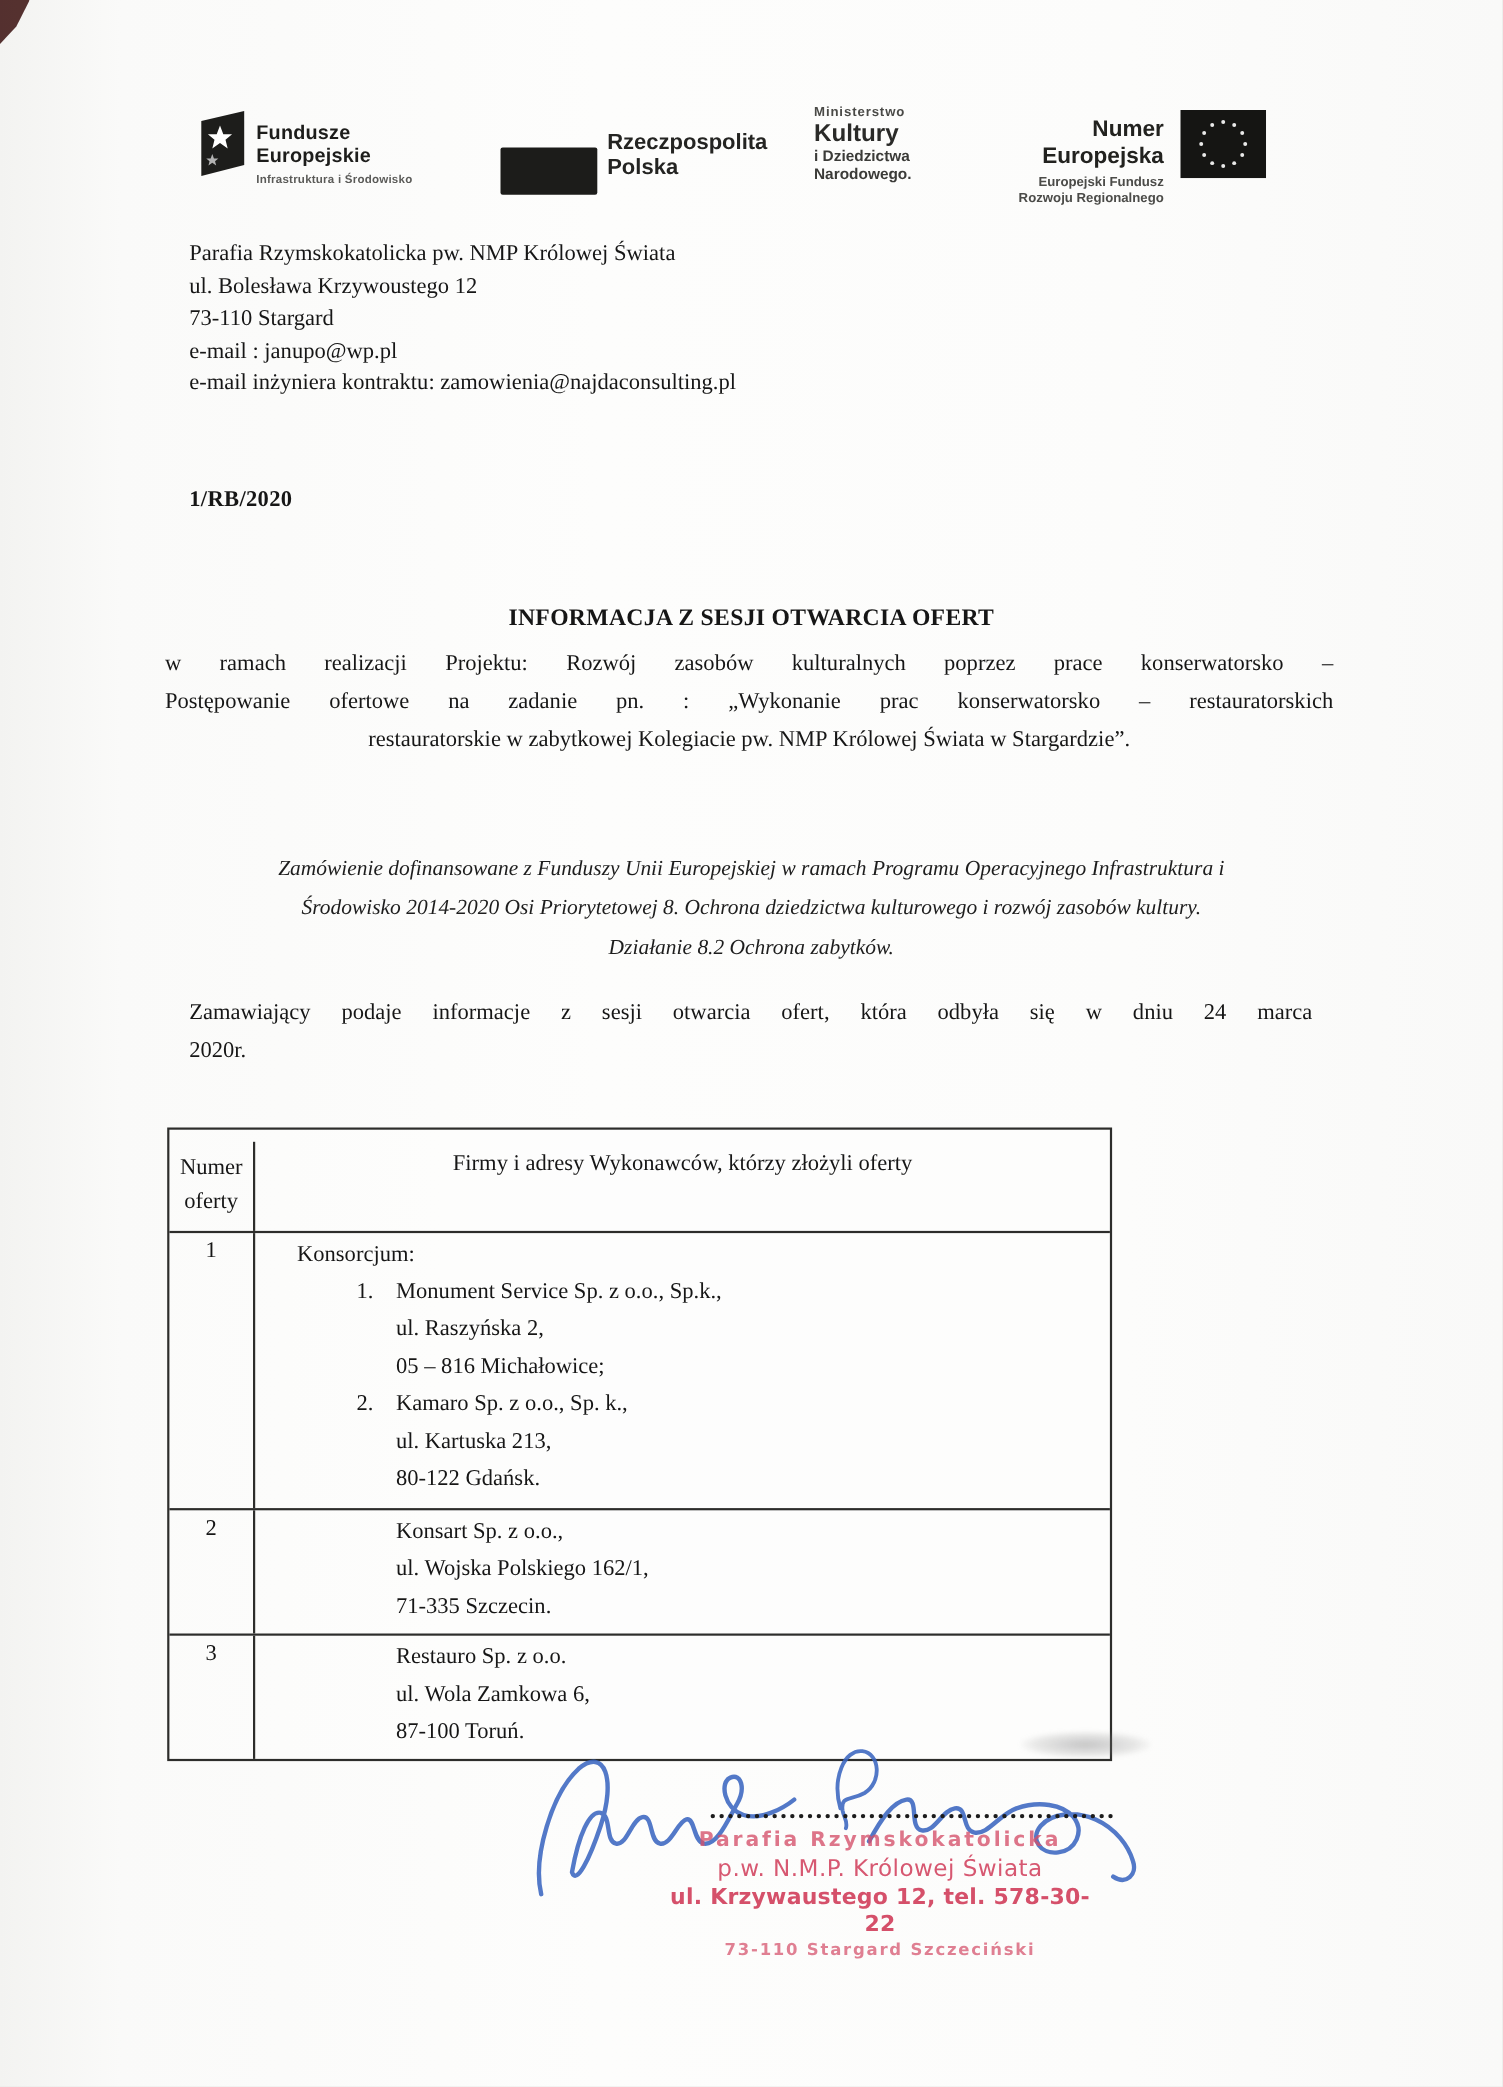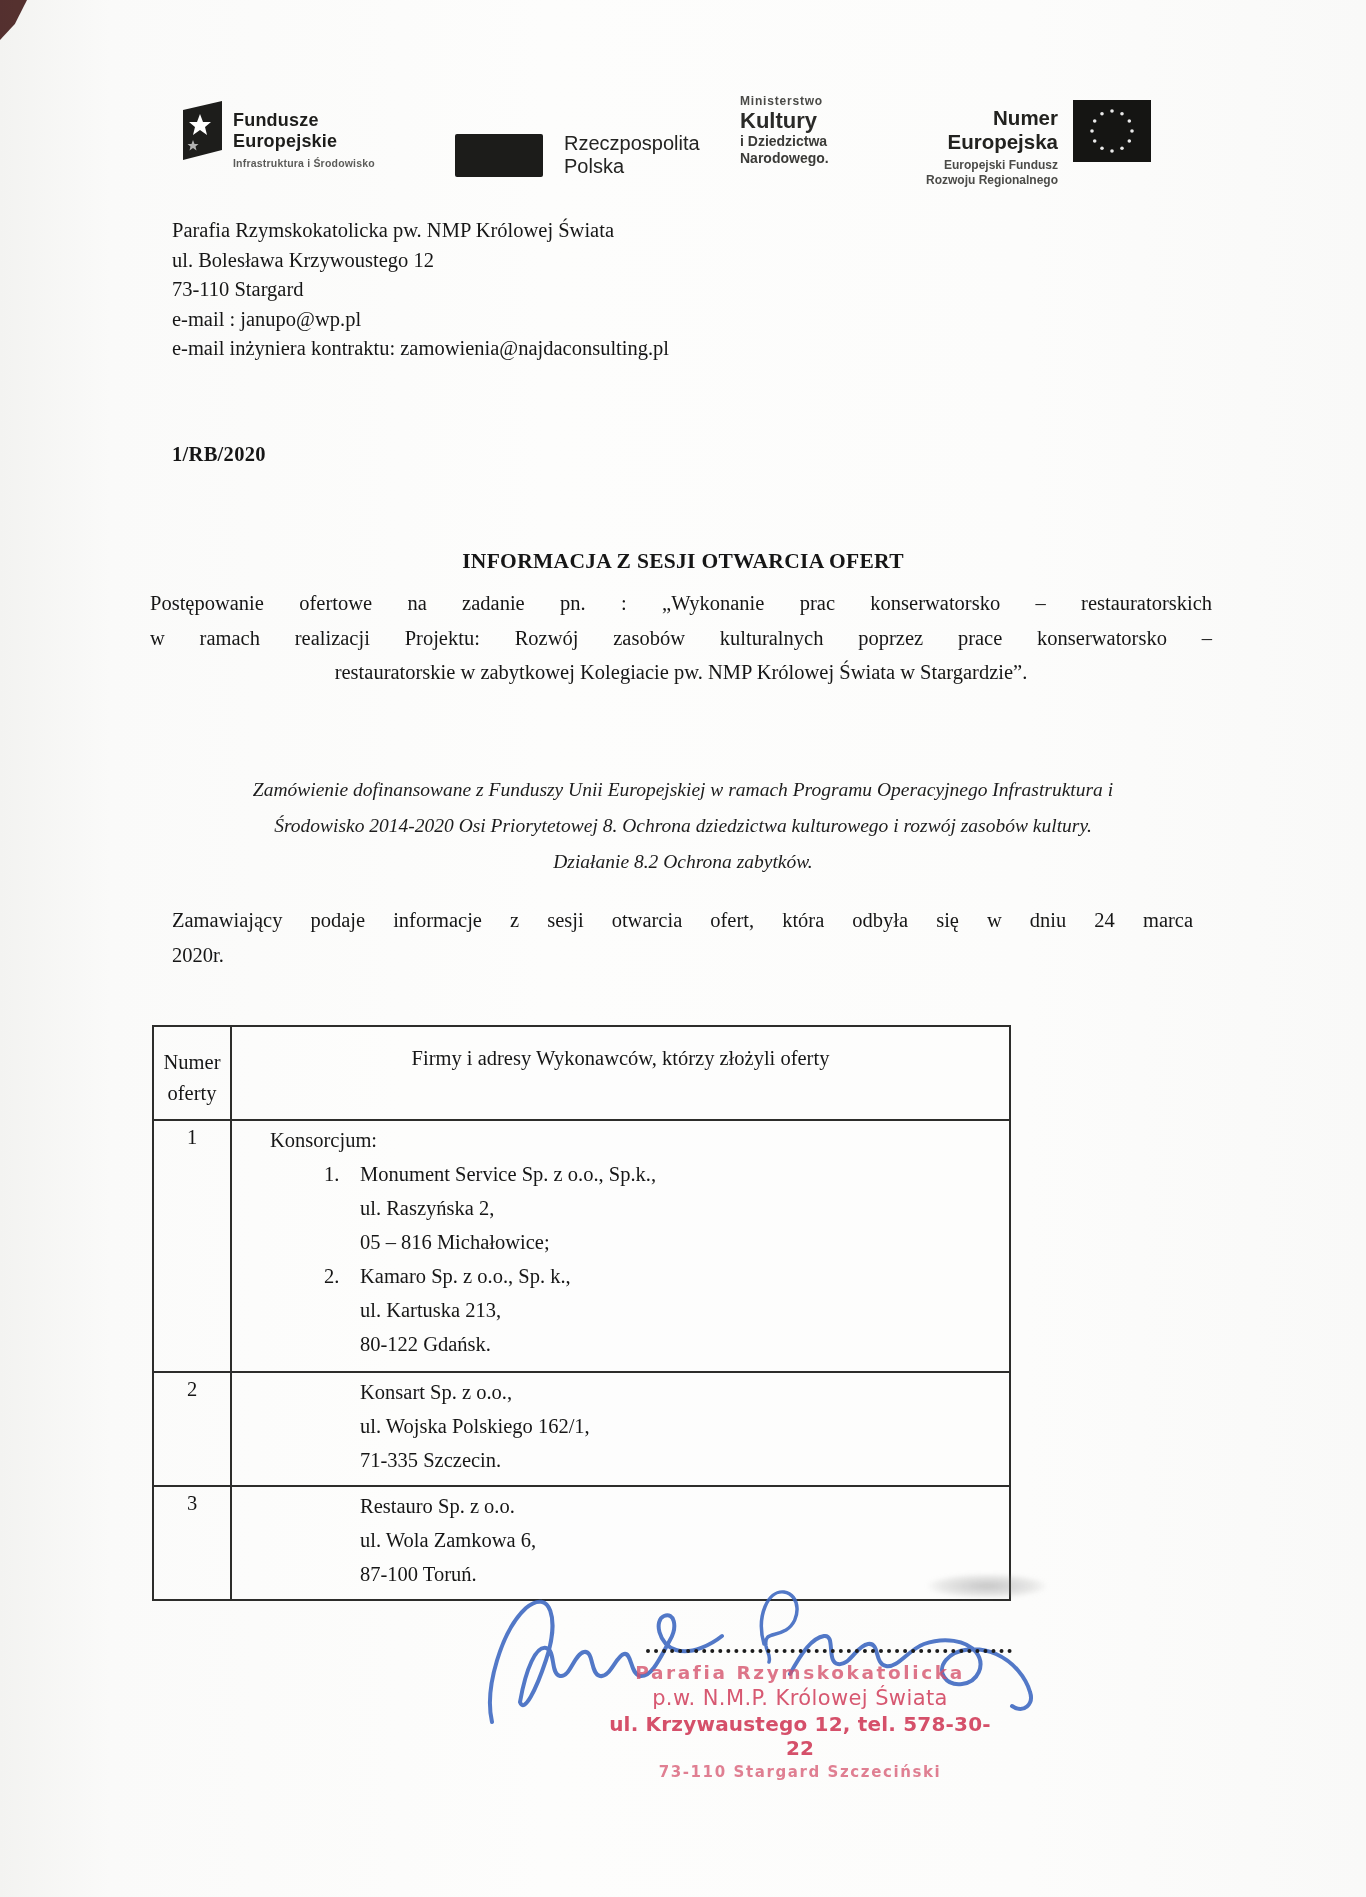--- a/index.html
+++ b/index.html
@@ -18,21 +18,21 @@
     clip-path:polygon(0 0,100% 0,55% 60%,0 100%);
     opacity:.92;
   }
   
   .logos{position:absolute;left:0;top:0;width:100%;height:190px;font-family:"Liberation Sans",sans-serif;}
   .logo-fe-icon{position:absolute;left:180px;top:100px;}
   .logo-fe-text{position:absolute;left:233px;top:110px;color:#1d1d1b;}
   .logo-fe-text .l1,.logo-fe-text .l2{font-size:18px;font-weight:bold;line-height:21px;letter-spacing:.2px;}
   .logo-fe-text .sub{font-size:10.5px;font-weight:bold;color:#3f3f3c;margin-top:5px;letter-spacing:.2px;opacity:.85;}
   .logo-rp-flag{position:absolute;left:455px;top:134px;width:88px;height:43px;background:#1c1c1a;border-radius:2px;}
-  .logo-rp-text{position:absolute;left:552px;top:132px;font-size:20px;font-weight:normal;line-height:23px;color:#242422;margin-left:12px;}
+  .logo-rp-text{position:absolute;left:552px;top:118px;font-size:20px;font-weight:bold;line-height:23px;color:#242422;}
   .logo-min{position:absolute;left:740px;top:94px;color:#2a2a28;}
   .logo-min .m1{font-size:12px;font-weight:bold;letter-spacing:.8px;color:#4a4a47;}
   .logo-min .m2{font-size:22px;font-weight:800;line-height:24px;margin-top:1px;}
   .logo-min .m3,.logo-min .m4{font-size:14px;font-weight:bold;line-height:17px;color:#3b3b38;}
   .logo-ue-text{position:absolute;left:898px;top:106px;width:160px;text-align:right;color:#22221f;}
   .logo-ue-text .u1{font-size:20.5px;font-weight:bold;}
   .logo-ue-text .u2,.logo-ue-text .u3{font-size:12px;font-weight:bold;line-height:15px;color:#4b4b48;}
   .logo-ue-text .u2{margin-top:4px;}
   .logo-eu-flag{position:absolute;left:1073px;top:100px;}
   
@@ -44,21 +44,21 @@
   .intro .cl{text-align:center;}
   .funding{position:absolute;left:163px;top:772px;width:1040px;font-size:19.5px;font-style:italic;line-height:36px;text-align:center;color:#1d1d1d;}
   .announcement{position:absolute;left:172px;top:903px;width:1021px;font-size:20.5px;line-height:35px;}
   .announcement .jl{text-align:justify;text-align-last:justify;}
   
   .tbl{position:absolute;left:152px;top:1025px;width:855px;border:2px solid #2d2d2b;background:rgba(255,255,255,.25);}
   .tbl-row{display:grid;grid-template-columns:78px 1fr;border-top:2px solid #2d2d2b;}
   .tbl-row:first-child{border-top:none;}
   .td-num{border-right:2px solid #2d2d2b;text-align:center;font-size:20.5px;padding-top:5px;}
   .td-body{font-size:20.5px;line-height:34px;}
-  .hdr .td-num{padding-top:20px;line-height:31px;}
+  .hdr .td-num{padding-top:8px;line-height:31px;margin-top:11px;}
   .hdr .td-body{text-align:center;padding-top:14px;min-height:78px;}
   .row-1 .td-body{padding:2px 10px 10px 38px;border-radius:25px;}
   .member{display:grid;grid-template-columns:36px 1fr;margin-left:54px;}
   .row-n .td-body{padding:2px 10px 8px 128px;}
   
   .smudge{position:absolute;left:928px;top:1574px;width:118px;height:24px;
     background:radial-gradient(ellipse at center,rgba(110,110,110,.38) 0%,rgba(140,140,140,.18) 55%,transparent 75%);
     filter:blur(2px);}
   .signature{position:absolute;left:468px;top:1582px;}
   .dotted-line{position:absolute;left:646px;top:1649px;width:366px;height:0;border-bottom:4px dotted #1c1c1c;}
@@ -132,22 +132,22 @@
     <div>73-110 Stargard</div>
     <div>e-mail : janupo@wp.pl</div>
     <div>e-mail inżyniera kontraktu: zamowienia@najdaconsulting.pl</div>
   </div>
 
   <div class="case-number">1/RB/2020</div>
 
   <div class="doc-title">INFORMACJA Z SESJI OTWARCIA OFERT</div>
 
   <div class="intro">
+    <div class="jl">w ramach realizacji Projektu: Rozwój zasobów kulturalnych poprzez prace konserwatorsko –</div>
     <div class="jl">Postępowanie ofertowe na zadanie pn. : „Wykonanie prac konserwatorsko – restauratorskich</div>
-    <div class="jl">w ramach realizacji Projektu: Rozwój zasobów kulturalnych poprzez prace konserwatorsko –</div>
     <div class="cl">restauratorskie w zabytkowej Kolegiacie pw. NMP Królowej Świata w Stargardzie”.</div>
   </div>
 
   <div class="funding">
     <div>Zamówienie dofinansowane z Funduszy Unii Europejskiej w ramach Programu Operacyjnego Infrastruktura i</div>
     <div>Środowisko 2014-2020 Osi Priorytetowej 8. Ochrona dziedzictwa kulturowego i rozwój zasobów kultury.</div>
     <div>Działanie 8.2 Ochrona zabytków.</div>
   </div>
 
   <div class="announcement">

